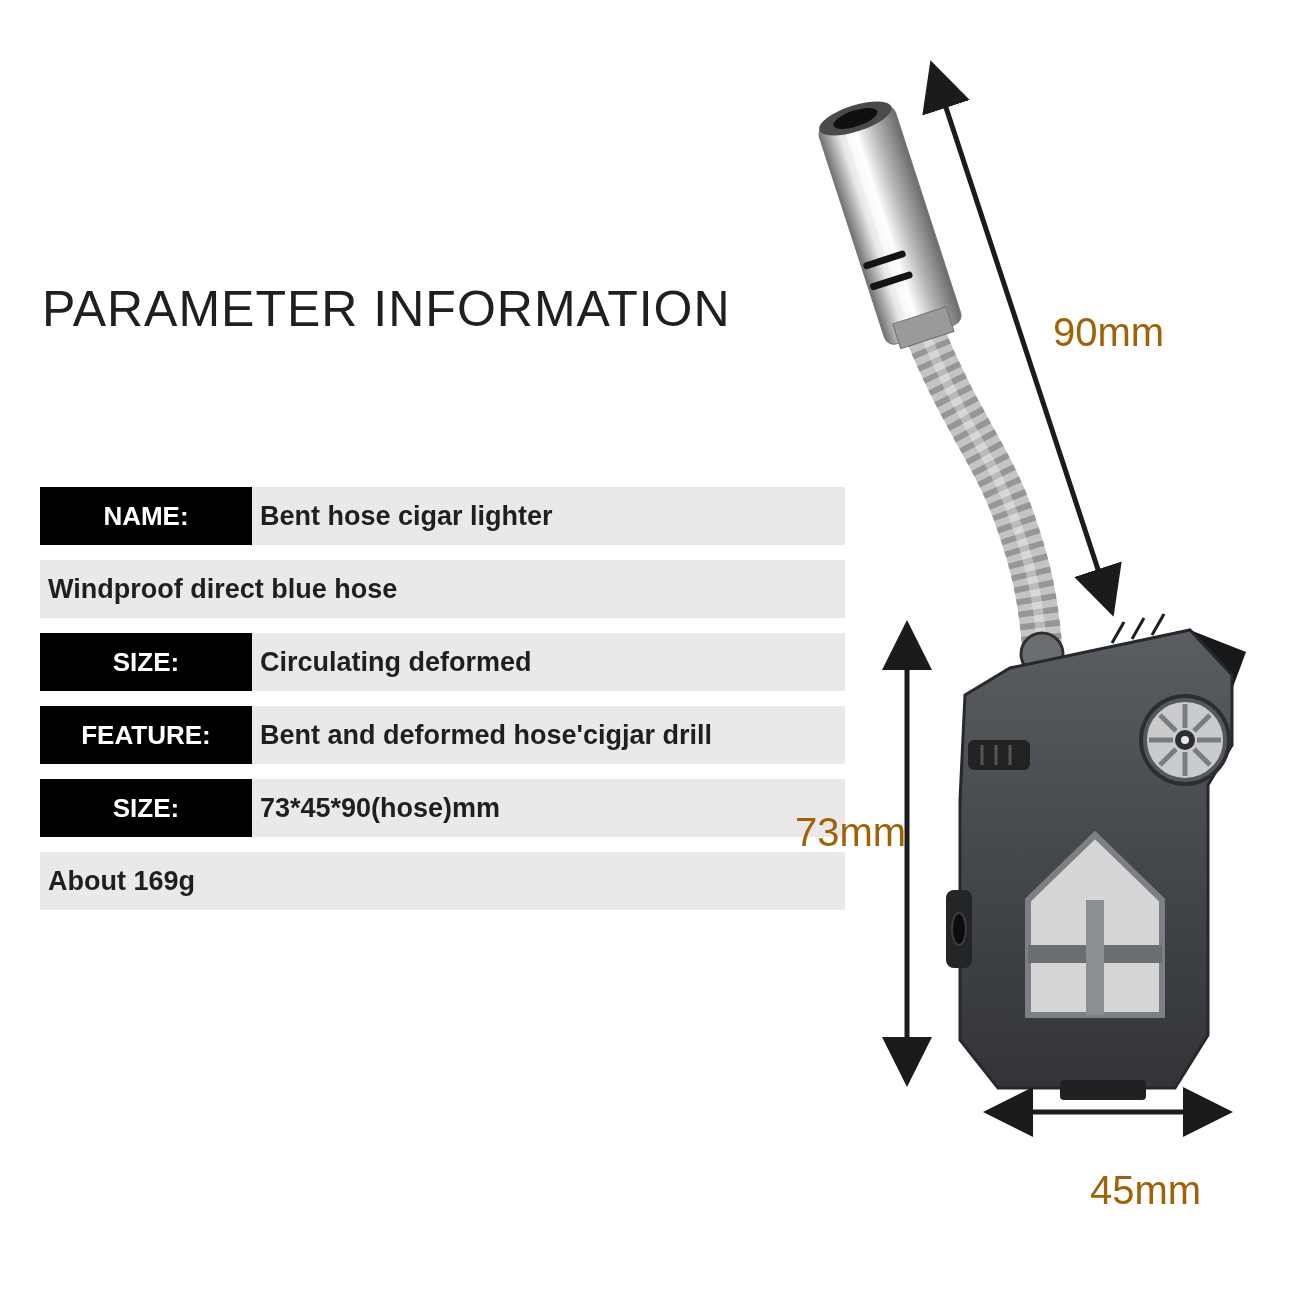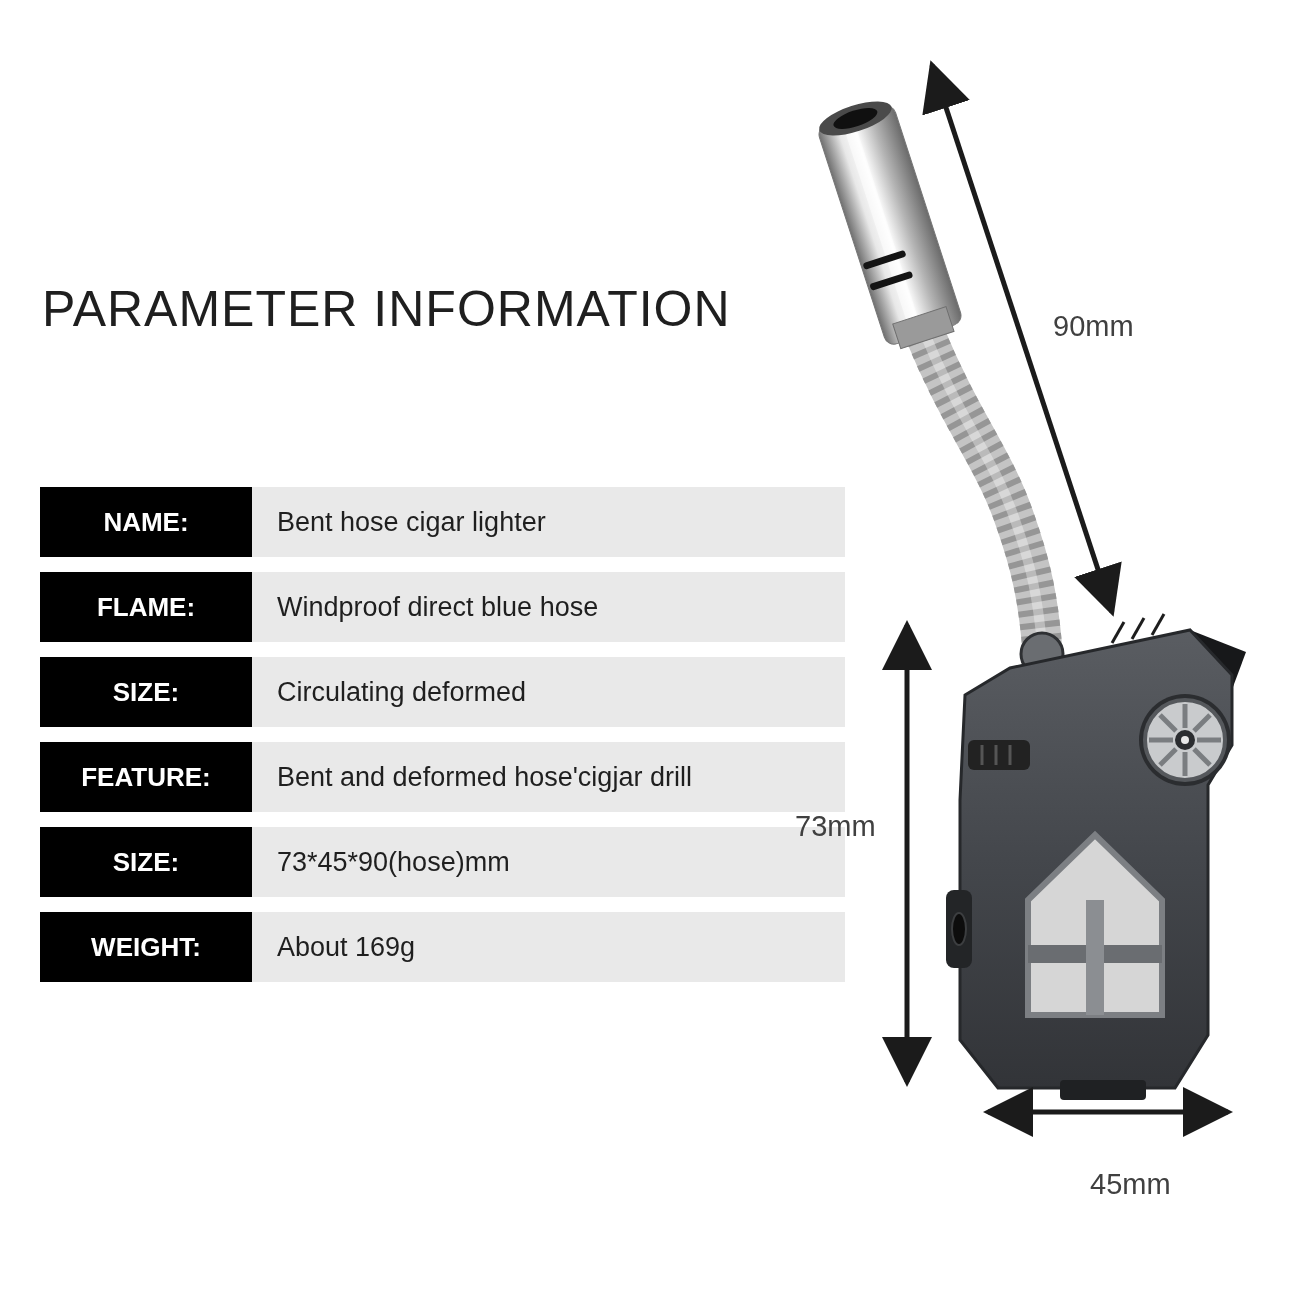--- a/index.html
+++ b/index.html
@@ -5,67 +5,65 @@
   html,body{margin:0;padding:0;}
   body{
     width:1300px;height:1300px;position:relative;overflow:hidden;
     background:#ffffff;font-family:"Liberation Sans",sans-serif;
   }
   .page-title{
     position:absolute;left:42px;top:280px;
     font-size:50px;font-weight:400;color:#1f1f1f;letter-spacing:1px;
   }
   .spec-table{position:absolute;left:40px;top:487px;width:805px;}
-  .spec-row{display:flex;height:70px;margin-bottom:15px;}
+  .spec-row{display:flex;height:58px;margin-bottom:15px;}
   .spec-label{
     width:212px;flex:none;background:#000000;color:#ffffff;
     display:flex;align-items:center;justify-content:center;
     font-size:26px;font-weight:bold;
   }
   .spec-value{
     flex:1;background:#e9e9e9;color:#1f1f1f;
-    display:flex;align-items:center;padding-left:25px;
-    font-size:27px;font-weight:normal;
+    display:flex;align-items:center;padding-left:8px;
+    font-size:27px;font-weight:bold;
   }
   .product-svg{position:absolute;left:760px;top:40px;}
   .dim-label{
-    position:absolute;font-size:29px;color:#404040;font-weight:normal;
+    position:absolute;font-size:40px;color:#a16207;font-weight:normal;
   }
   .dim-90{left:1053px;top:310px;}
   .dim-73{left:795px;top:810px;}
   .dim-45{left:1090px;top:1168px;}
 </style>
 </head>
 <body>
 
 <div class="page-title">PARAMETER INFORMATION</div>
 
 <div class="spec-table">
   <div class="spec-row">
     <div class="spec-label">NAME:</div>
     <div class="spec-value">Bent hose cigar lighter</div>
   </div>
   <div class="spec-row">
-    <div class="spec-label">FLAME:</div>
     <div class="spec-value">Windproof direct blue hose</div>
   </div>
   <div class="spec-row">
     <div class="spec-label">SIZE:</div>
     <div class="spec-value">Circulating deformed</div>
   </div>
   <div class="spec-row">
     <div class="spec-label">FEATURE:</div>
     <div class="spec-value">Bent and deformed hose'cigjar drill</div>
   </div>
   <div class="spec-row">
     <div class="spec-label">SIZE:</div>
     <div class="spec-value">73*45*90(hose)mm</div>
   </div>
   <div class="spec-row">
-    <div class="spec-label">WEIGHT:</div>
     <div class="spec-value">About 169g</div>
   </div>
 </div>
 
 <svg class="product-svg" width="520" height="1200" viewBox="0 0 520 1200">
   <defs>
     <linearGradient id="silver" x1="0" y1="0" x2="1" y2="0">
       <stop offset="0" stop-color="#707070"></stop>
       <stop offset="0.25" stop-color="#e8e8e8"></stop>
       <stop offset="0.45" stop-color="#fdfdfd"></stop>

